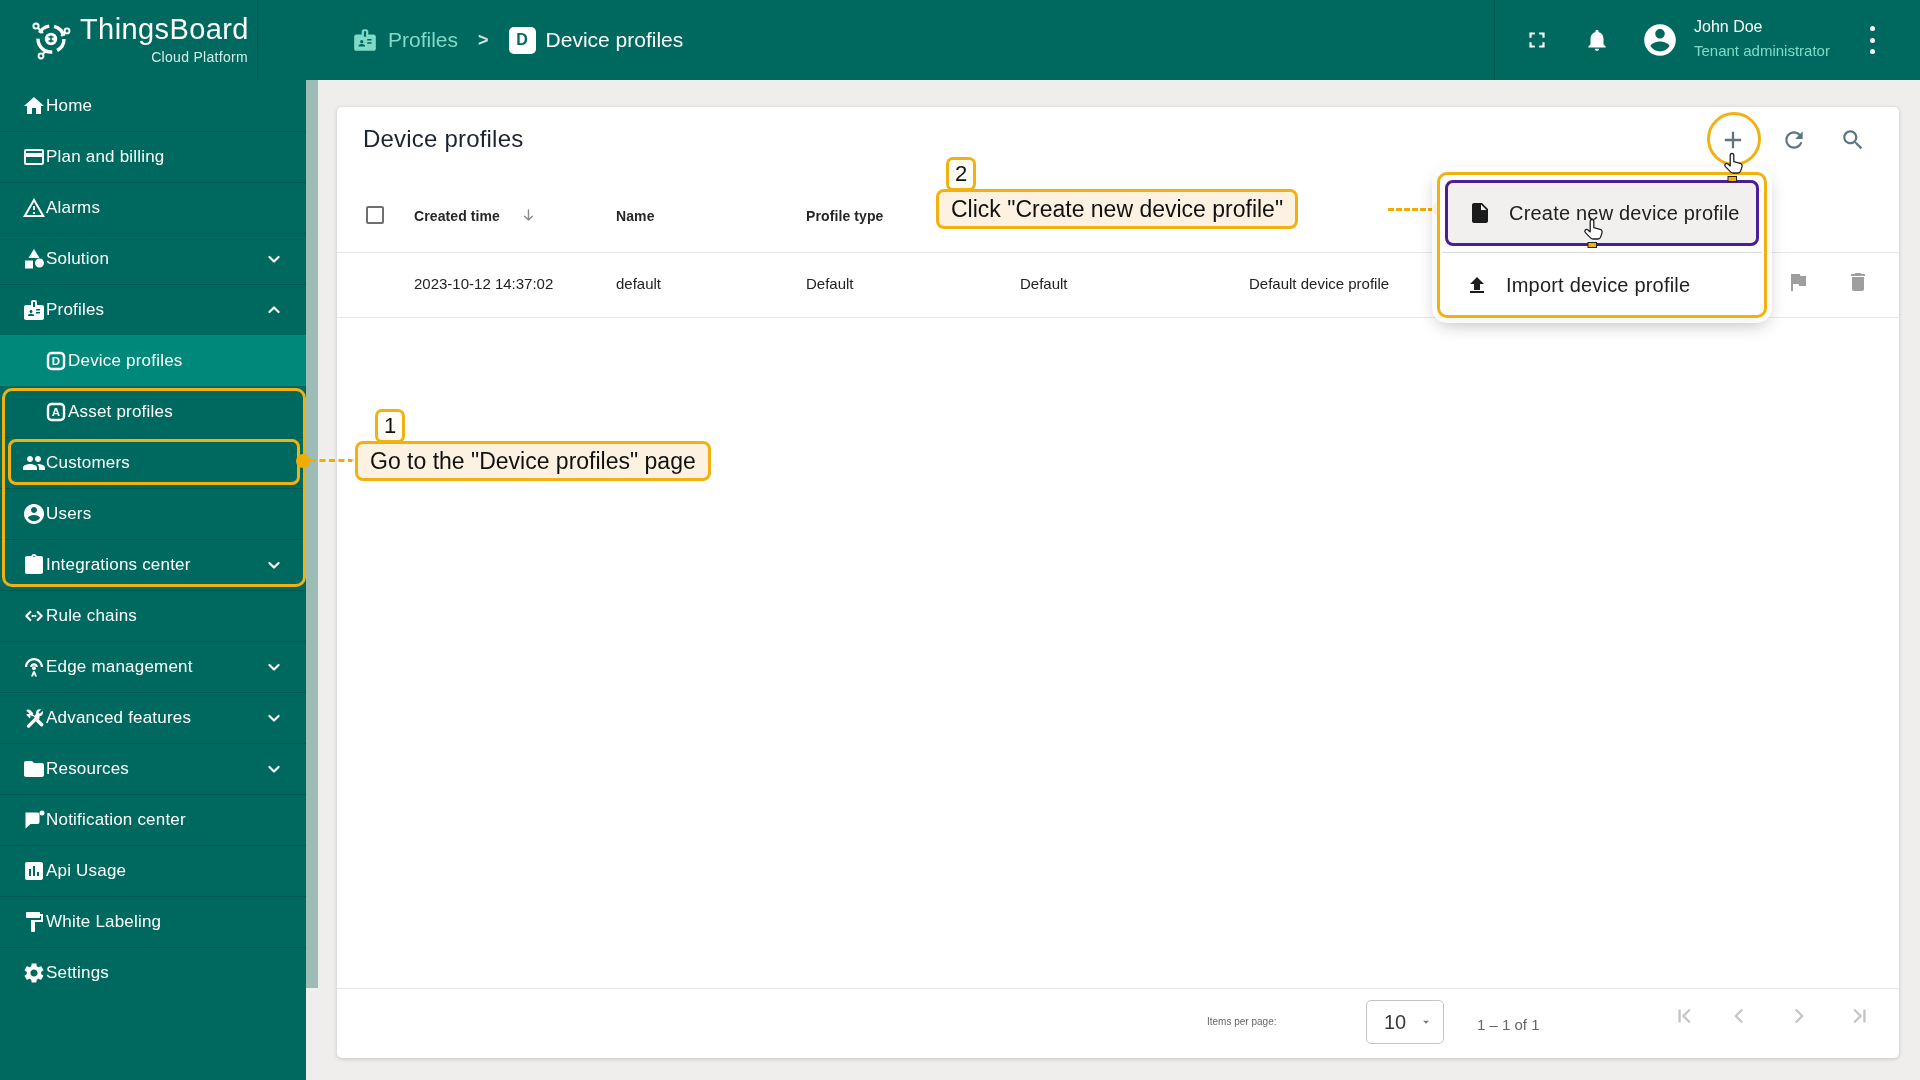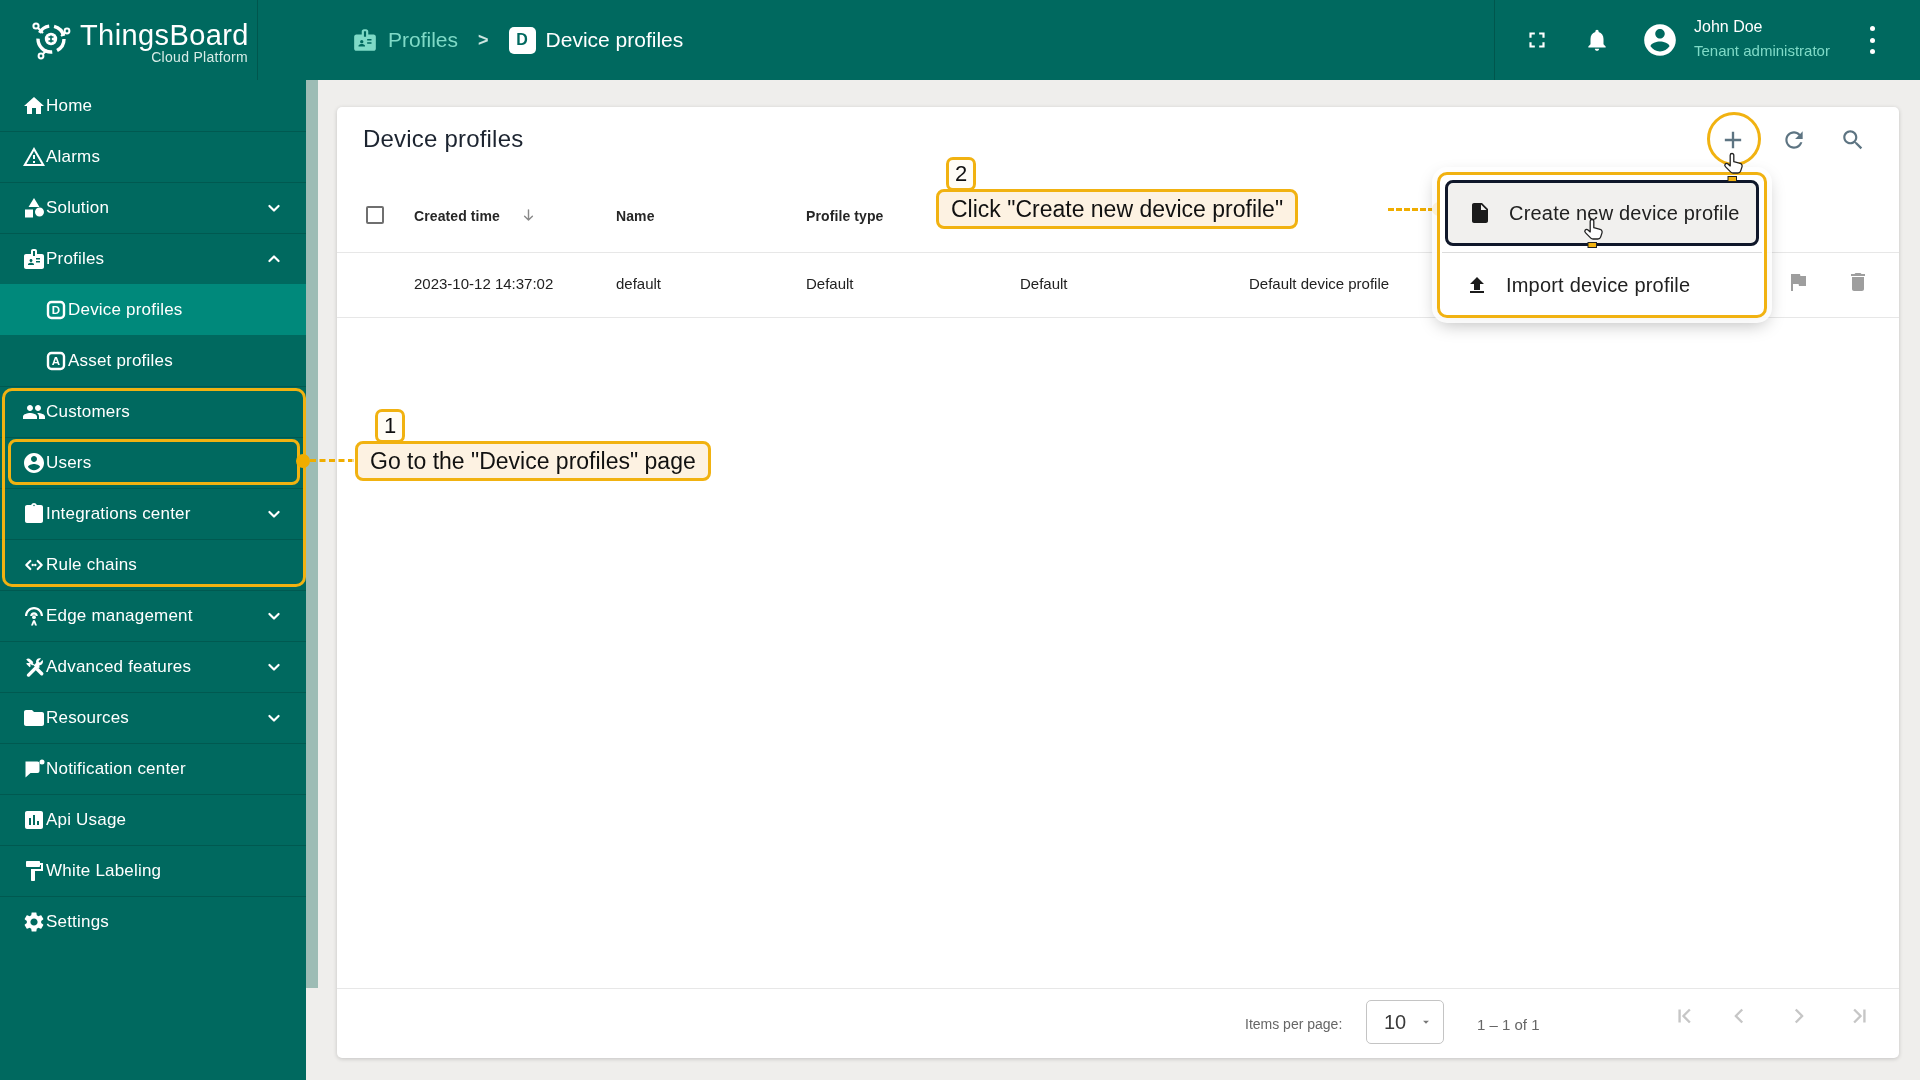--- a/index.html
+++ b/index.html
@@ -7,21 +7,21 @@
   #screen {
     position:relative; width:1920px; height:1080px; overflow:hidden;
     background:#efeeec; font-family:"Liberation Sans",sans-serif;
     -webkit-font-smoothing:antialiased;
   }
   .abs { position:absolute; }
 
   
   .topbar { position:absolute; left:0; top:0; width:1920px; height:80px; background:#00695f; z-index:5; }
   .topbar .vdiv { position:absolute; top:0; width:1px; height:80px; background:rgba(0,0,0,.18); }
-  .logo-title { position:absolute; left:80px; top:19px; font-size:29px; color:#fff; letter-spacing:.4px; }
+  .logo-title { position:absolute; left:80px; top:13px; font-size:29px; color:#fff; letter-spacing:.4px; }
   .logo-sub  { position:absolute; left:80px; top:49px; width:168px; text-align:right; font-size:14px; color:#d7ece7; letter-spacing:.3px; }
   .crumb { position:absolute; top:0; height:80px; display:flex; align-items:center; gap:10px; }
   .crumb-label { font-size:21px; }
   .crumb-sep { font-size:18px; color:#cde6e1; font-weight:700; padding:0 10px; }
   .d-chip { width:27px; height:27px; background:#fff; border-radius:5px; display:flex; align-items:center; justify-content:center;
             color:#00695f; font-weight:700; font-size:16px; }
   .user-name { position:absolute; left:1694px; top:18px; font-size:16px; color:#fff; }
   .user-role { position:absolute; left:1694px; top:42px; font-size:15px; color:#7fdac7; }
   .kebab { position:absolute; left:1860px; top:26px; width:24px; height:28px; display:flex; flex-direction:column; align-items:center; justify-content:space-between; cursor:pointer;}
   .kebab i { width:5px; height:5px; border-radius:50%; background:#fff; }
@@ -42,21 +42,21 @@
   
   .card { position:absolute; left:337px; top:107px; width:1562px; height:951px; background:#fff; border-radius:5px;
           box-shadow:0 1px 4px rgba(0,0,0,.18); z-index:6; }
   .card-title { position:absolute; left:26px; top:18px; font-size:24px; font-weight:500; color:#1c2430; letter-spacing:.2px; }
   .icon-btn { position:absolute; width:28px; height:28px; color:#5d7482; cursor:pointer; }
   .hline { position:absolute; left:0; width:1562px; height:1px; background:#e7e7e7; }
   .chk { position:absolute; left:29px; top:99px; width:18px; height:18px; border:2px solid #6f6f6f; border-radius:2px; cursor:pointer; background:#fff;}
   .th { position:absolute; top:101px; font-size:14px; font-weight:700; color:#262626; letter-spacing:.1px; }
   .td { position:absolute; top:168px; font-size:15px; color:#222; }
   .row-action { position:absolute; top:163px; width:24px; height:24px; color:#9e9e9e; cursor:pointer; }
-  .pag-label { position:absolute; left:870px; top:909px; font-size:14px; color:#666;margin-left:38px; }
+  .pag-label { position:absolute; left:870px; top:909px; font-size:10px; color:#666; }
   .pag-select { position:absolute; left:1029px; top:893px; width:78px; height:44px; border:1px solid #c4c4c4; border-radius:5px;
                 display:flex; align-items:center; padding:0 10px 0 17px; cursor:pointer; background:#fff;}
   .pag-select .val { flex:1; font-size:20px; color:#3a3a3a; }
   .pag-range { position:absolute; left:1140px; top:909px; font-size:15px; color:#666; }
   .pag-arrow { position:absolute; top:896px; width:26px; height:26px; color:#c6c6c6; cursor:pointer; }
   .gold-rect { position:absolute; border:3px solid #f1b211; border-radius:10px; z-index:41; pointer-events:none; }
   .dash { position:absolute; border-top:3px dashed #f0ad00; z-index:42; }
   .dot { position:absolute; width:14px; height:14px; border-radius:50%; background:#f0ad00; z-index:43; }
   .num-box { position:absolute; width:30px; height:34px; background:#fffdf6; border:3px solid #f1b211; border-radius:7px;
              display:flex; align-items:center; justify-content:center; font-size:22px; color:#111; z-index:44; }
@@ -65,21 +65,21 @@
              box-shadow:0 0 0 3px rgba(255,255,255,.55); }
   .plus-ring { position:absolute; left:1707px; top:112px; width:54px; height:54px; border:3px solid #f1b211; border-radius:50%;
                z-index:44; box-shadow:0 0 0 3px rgba(255,255,255,.6); pointer-events:none;}
 
   
   .menu { position:absolute; left:1437px; top:172px; width:330px; height:146px; background:#fff; border:3px solid #f1b211;
           border-radius:10px; z-index:45; box-shadow:0 0 0 5px rgba(255,255,255,.85), 0 6px 18px rgba(0,0,0,.28); }
   .menu-item { position:absolute; left:5px; width:314px; height:66px; display:flex; align-items:center; gap:17px; padding:0 0 0 20px; cursor:pointer; }
   .menu-item .mi-icon { width:24px; height:24px; color:#1b1b1b; }
   .menu-item .mi-label { font-size:20px; color:#212121; letter-spacing:.2px; white-space:nowrap; }
-  .menu-item.hl { top:5px; border:3px solid #0f172a; border-radius:8px; background:#f1f0ee; }
+  .menu-item.hl { top:5px; border:3px solid #4c1d95; border-radius:8px; background:#f1f0ee; }
   .menu-item.plain { top:77px; }
   .menu-div { position:absolute; left:2px; top:77px; width:320px; height:1px; background:#dcdcdc; }
 
   .cursor { position:absolute; z-index:60; pointer-events:none; }
 
   svg { display:block; }
 </style>
 </head>
 <body>
 
@@ -145,20 +145,28 @@
         <span class="nav-icon" style="color: rgb(255, 255, 255);">
           <svg width="100%" height="100%" viewBox="0 0 24 24" fill="currentColor">
             <path d="M10 20v-6h4v6h5v-8h3L12 3 2 12h3v8z"></path>
           </svg>
         </span>
         <span class="nav-label">Home</span>
       </div>
       <div class="nav-item divided">
         <span class="nav-icon" style="color: rgb(255, 255, 255);">
           <svg width="100%" height="100%" viewBox="0 0 24 24" fill="currentColor">
+            <path d="M20 4H4c-1.1 0-2 .9-2 2v12c0 1.1.9 2 2 2h16c1.1 0 2-.9 2-2V6c0-1.1-.9-2-2-2zm0 14H4v-6h16v6zm0-10H4V6h16v2z"></path>
+          </svg>
+        </span>
+        <span class="nav-label">Plan and billing</span>
+      </div>
+      <div class="nav-item divided">
+        <span class="nav-icon" style="color: rgb(255, 255, 255);">
+          <svg width="100%" height="100%" viewBox="0 0 24 24" fill="currentColor">
             <path d="M12 5.99 19.53 19H4.47L12 5.99M12 2 1 21h22L12 2zm1 14h-2v2h2v-2zm0-6h-2v4h2v-4z"></path>
           </svg>
         </span>
         <span class="nav-label">Alarms</span>
       </div>
       <div class="nav-item divided">
         <span class="nav-icon" style="color: rgb(255, 255, 255);">
           <svg width="100%" height="100%" viewBox="0 0 24 24" fill="currentColor">
             <path d="M12 2 6.5 11h11L12 2zm5.5 9.5c-2.49 0-4.5 2.01-4.5 4.5s2.01 4.5 4.5 4.5 4.5-2.01 4.5-4.5-2.01-4.5-4.5-4.5zM3 21.5h8v-8H3v8z"></path>
           </svg>

